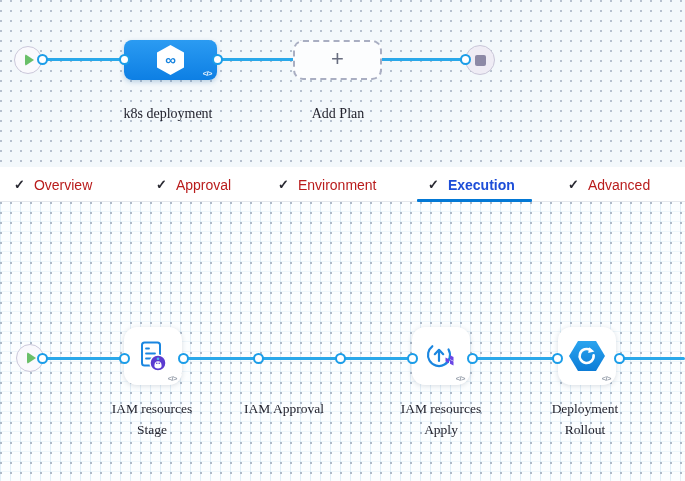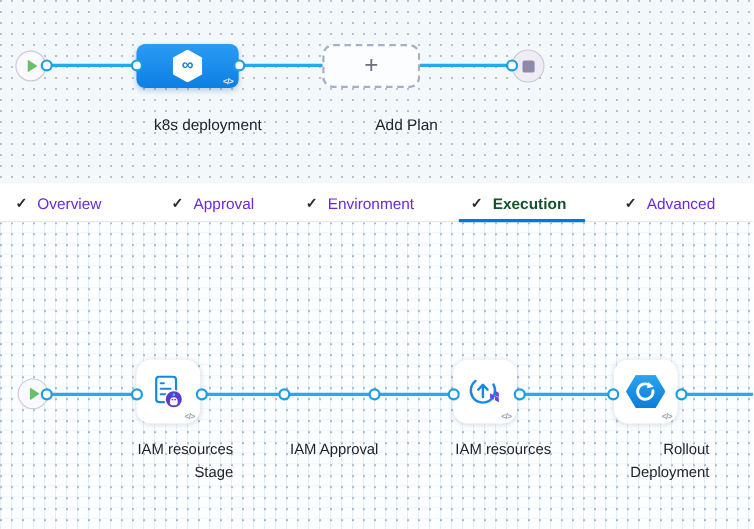--- a/index.html
+++ b/index.html
@@ -69,37 +69,38 @@
   .code-icon.gray { color:#98a0ac; }
 
   .add-stage {
     position:absolute; left:293px; top:40px; width:89px; height:40px;
     background:#fcfdfe; border:2px dashed #a9aec2; border-radius:10px; z-index:4;
     display:flex; align-items:center; justify-content:center; cursor:pointer;
   }
   .plus { color:#696e80; font-size:22px; font-weight:300; line-height:1; margin-top:-2px; }
 
   .node-label {
-    position:absolute; text-align:right; color:#23232e; font-size:14px; z-index:4;
+    position:absolute; text-align:center; color:#23232e; font-size:14px; z-index:4;
     line-height:21px;
+    font-family:Liberation Serif, serif;
   }
   .node-label.small { font-size:13.5px; }
 
   
   .tabbar {
     position:absolute; left:0; top:167px; width:685px; height:35px;
     background:#ffffff; border-bottom:1px solid #e4e7ec; z-index:6;
   }
   .tab {
     position:absolute; top:0; height:35px; display:flex; align-items:center; gap:9px;
     padding:0 11px; cursor:pointer;
   }
   .tab .check { font-size:13px; font-weight:700; color:#2a2a33; }
-  .tab .tab-label { font-size:14px; color:#6d28d9; white-space:nowrap; }
-  .tab.active .tab-label { font-weight:700; color:#14532d; }
+  .tab .tab-label { font-size:14px; color:#b91c1c; white-space:nowrap; }
+  .tab.active .tab-label { font-weight:700; color:#1d4ed8; }
   .tab.active::after {
     content:""; position:absolute; left:0; right:0; bottom:0; height:3px;
     background:#0278d5; border-radius:1px;
   }
 
   
   .step-card {
     position:absolute; width:58px; height:58px; background:#fff; border-radius:13px; z-index:4;
     box-shadow:0 1px 5px rgba(30,50,80,.16);
     display:flex; align-items:center; justify-content:center; cursor:pointer;
@@ -229,20 +230,21 @@
 
     <div class="node-label small" style="left:92px; top:196px; width:120px;">
       <div>IAM resources</div>
       <div>Stage</div>
     </div>
     <div class="node-label small" style="left:224px; top:196px; width:120px;">
       <div>IAM Approval</div>
     </div>
     <div class="node-label small" style="left:381px; top:196px; width:120px;">
       <div>IAM resources</div>
+      <div>Apply</div>
     </div>
     <div class="node-label small" style="left:525px; top:196px; width:120px;">
+      <div>Deployment</div>
       <div>Rollout</div>
-      <div>Deployment</div>
     </div>
   </div>
 
 </div>
 
 </body></html>

